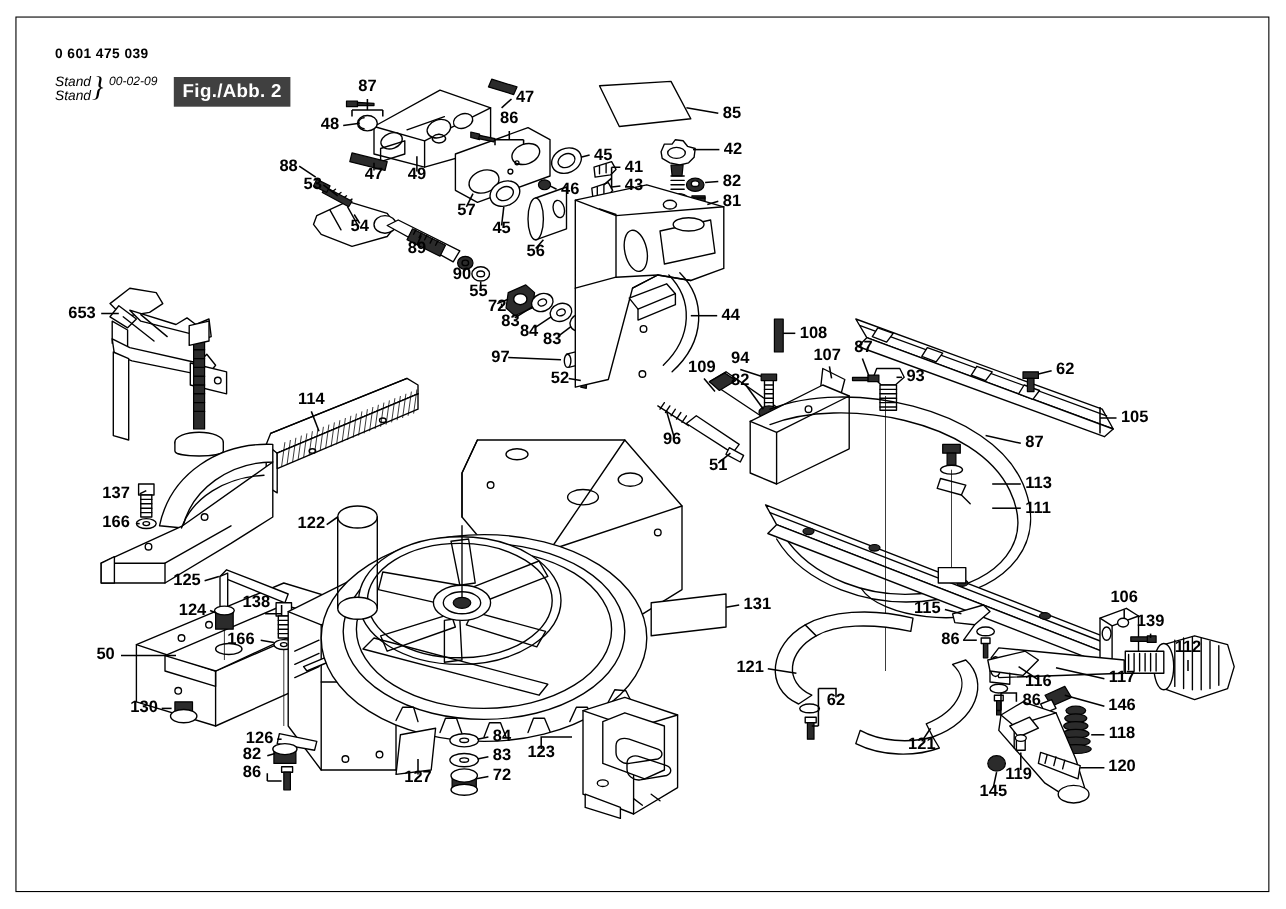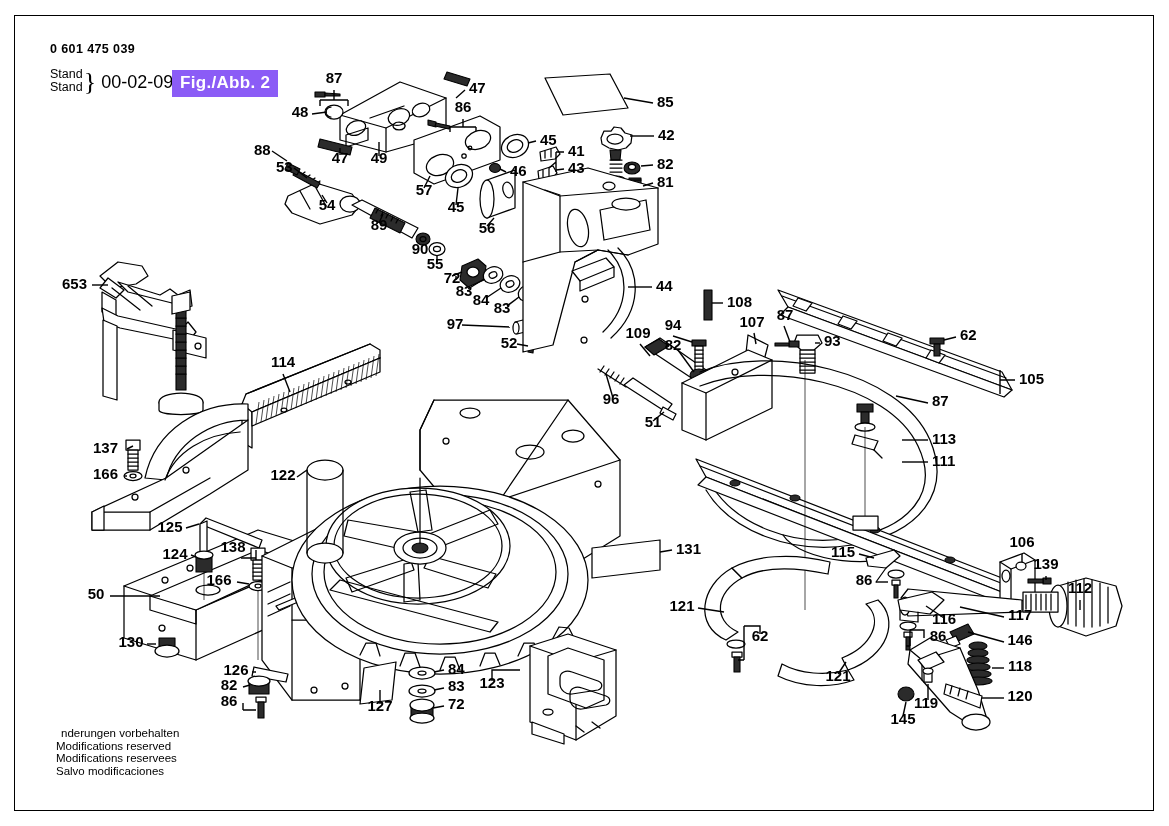--- a/index.html
+++ b/index.html
@@ -10,26 +10,26 @@
     -webkit-font-smoothing:antialiased;
   }
   #page{position:absolute;inset:0;background:#ffffff;}
   #border-frame{
     position:absolute;left:14px;top:15px;width:1140px;height:796px;
     border:1px solid #000;box-sizing:border-box;pointer-events:none;
   }
   
   #header{position:absolute;left:50px;top:42px;}
   .hdr-code{font-size:12.5px;color:#000;letter-spacing:.4px;white-space:nowrap;font-weight:bold;}
-  #stand-issue{position:absolute;left:50px;top:68px;display:flex;align-items:flex-end;}
+  #stand-issue{position:absolute;left:50px;top:68px;display:flex;align-items:flex-start;font-style:italic;}
   .si-words{font-size:12.5px;line-height:12.5px;}
   .si-brace{font-size:26px;line-height:22px;margin:0 3px 0 1px;font-family:"Liberation Serif",serif;}
-  .si-date{font-size:18px;margin-left:2px;}
+  .si-date{font-size:11px;margin-left:2px;}
   #fig-badge{
-    position:absolute;left:172px;top:70px;background:#8b5cf6;color:#fff;
+    position:absolute;left:158px;top:70px;background:#404040;color:#fff;
     font-size:17px;font-weight:bold;padding:3px 8px 4px 8px;letter-spacing:.3px;
   }
   
   #footer{position:absolute;left:56px;top:727px;font-size:11.5px;line-height:12.6px;color:#000;}
   #footer div:first-child{padding-left:5px;}
   
   #drawing{position:absolute;left:0;top:0;width:1169px;height:826px;}
   #drawing text{font-family:"Liberation Sans",sans-serif;font-weight:bold;fill:#000;}
   .lbl{font-size:15px;font-weight:bold;}
   .ldr{stroke:#000;stroke-width:1.4;fill:none;}
@@ -53,26 +53,20 @@
     <div>
       <div class="si-words">Stand</div>
       <div class="si-words">Stand</div>
     </div>
     <div class="si-brace">}</div>
     <div class="si-date">00-02-09</div>
   </div>
 
   <div id="fig-badge">Fig./Abb. 2</div>
 
-  <div id="footer">
-    <div>nderungen vorbehalten</div>
-    <div>Modifications reserved</div>
-    <div>Modifications reservees</div>
-    <div>Salvo modificaciones</div>
-  </div>
 
   <svg id="drawing" viewBox="0 0 1169 826">
 
     <g>
 
       <g>
         <path class="pt-f" d="M340 115 L400 82 L446 98 L446 135 L386 152 L340 140 Z"></path>
         <path class="pt" d="M340 115 L386 128 L386 152"></path>
         <path class="pt" d="M386 128 L446 98"></path>
         <ellipse class="pt-f" cx="356" cy="128" rx="10" ry="7" transform="rotate(-20 356 128)"></ellipse>

